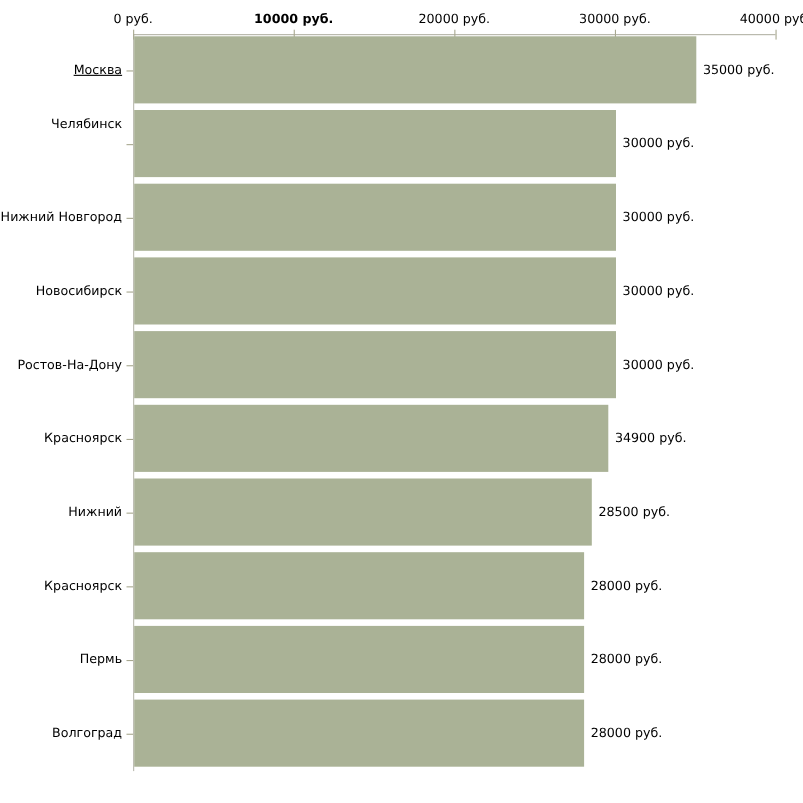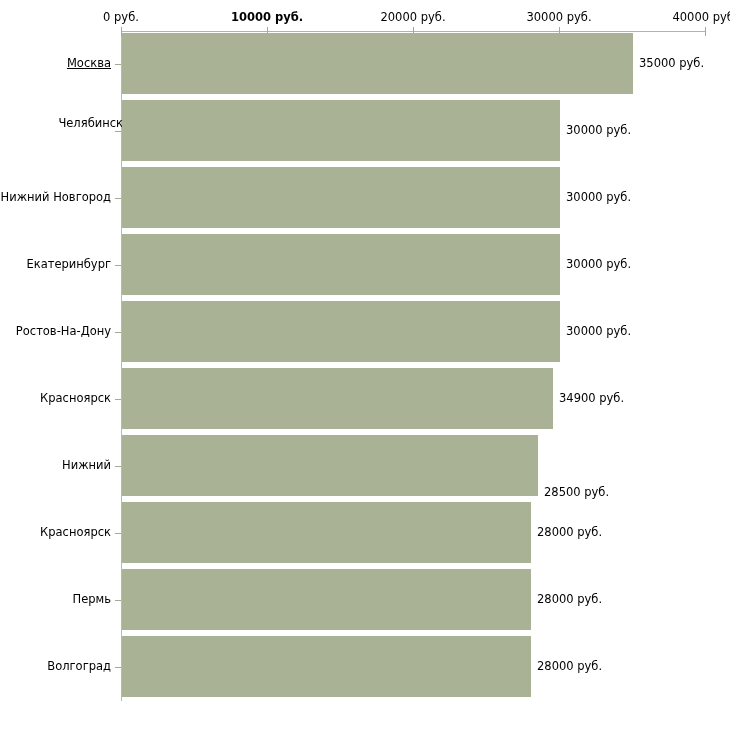--- a/index.html
+++ b/index.html
@@ -105,25 +105,25 @@
       <div class="x-tick-label" style="left: 413px;">20000 руб.</div>
       <div class="x-tick" style="left: 559px;"></div>
       <div class="x-tick-label" style="left: 559px;">30000 руб.</div>
       <div class="x-tick" style="left: 705px;"></div>
       <div class="x-tick-label" style="left: 705px;">40000 руб.</div>
     </div>
   <div id="y-ticks-layer">
       <div class="y-tick" style="top: 64px;"></div>
       <div class="y-tick-label" style="left: 0px; width: 111px; right: auto; top: 56.5px; text-decoration: underline;">Москва</div>
       <div class="y-tick" style="top: 131px;"></div>
-      <div class="y-tick-label" style="left: 0px; width: 111px; right: auto; top: 117px; margin-left: 12px;">Челябинск</div>
+      <div class="y-tick-label" style="left: 0px; width: 111px; right: auto; top: 106px;">Челябинск</div>
       <div class="y-tick" style="top: 198px;"></div>
       <div class="y-tick-label" style="left: 0px; width: 111px; right: auto; top: 190.5px;">Нижний Новгород</div>
       <div class="y-tick" style="top: 265px;"></div>
-      <div class="y-tick-label" style="left: 0px; width: 111px; right: auto; top: 257.5px;">Екатеринбург</div>
+      <div class="y-tick-label" style="left: 0px; width: 111px; right: auto; top: 257.5px;">Новосибирск</div>
       <div class="y-tick" style="top: 332px;"></div>
       <div class="y-tick-label" style="left: 0px; width: 111px; right: auto; top: 324.5px;">Ростов-На-Дону</div>
       <div class="y-tick" style="top: 399px;"></div>
       <div class="y-tick-label" style="left: 0px; width: 111px; right: auto; top: 391.5px;">Красноярск</div>
       <div class="y-tick" style="top: 466px;"></div>
       <div class="y-tick-label" style="left: 0px; width: 111px; right: auto; top: 458.5px;">Нижний</div>
       <div class="y-tick" style="top: 533px;"></div>
       <div class="y-tick-label" style="left: 0px; width: 111px; right: auto; top: 525.5px;">Красноярск</div>
       <div class="y-tick" style="top: 600px;"></div>
       <div class="y-tick-label" style="left: 0px; width: 111px; right: auto; top: 592.5px;">Пермь</div>
@@ -137,21 +137,21 @@
       <div class="bar-value-label" style="left: 566px; top: 123.5px;">30000 руб.</div>
       <div class="bar" title="Нижний Новгород 30000 руб." style="top: 167px; width: 438px; height: 61px; background: rgb(170, 178, 150);"></div>
       <div class="bar-value-label" style="left: 566px; top: 190.5px;">30000 руб.</div>
       <div class="bar" title="Екатеринбург 30000 руб." style="top: 234px; width: 438px; height: 61px; background: rgb(170, 178, 150);"></div>
       <div class="bar-value-label" style="left: 566px; top: 257.5px;">30000 руб.</div>
       <div class="bar" title="Ростов-На-Дону 30000 руб." style="top: 301px; width: 438px; height: 61px; background: rgb(170, 178, 150);"></div>
       <div class="bar-value-label" style="left: 566px; top: 324.5px;">30000 руб.</div>
       <div class="bar" title="Новосибирск 29500 руб." style="top: 368px; width: 431px; height: 61px; background: rgb(170, 178, 150);"></div>
       <div class="bar-value-label" style="left: 559px; top: 391.5px;">34900 руб.</div>
       <div class="bar" title="Самара 28500 руб." style="top: 435px; width: 416px; height: 61px; background: rgb(170, 178, 150);"></div>
-      <div class="bar-value-label" style="left: 544px; top: 458.5px; margin-top: 27px;">28500 руб.</div>
+      <div class="bar-value-label" style="left: 544px; top: 458.5px;">28500 руб.</div>
       <div class="bar" title="Красноярск 28000 руб." style="top: 502px; width: 409px; height: 61px; background: rgb(170, 178, 150);"></div>
       <div class="bar-value-label" style="left: 537px; top: 525.5px;">28000 руб.</div>
       <div class="bar" title="Пермь 28000 руб." style="top: 569px; width: 409px; height: 61px; background: rgb(170, 178, 150);"></div>
       <div class="bar-value-label" style="left: 537px; top: 592.5px;">28000 руб.</div>
       <div class="bar" title="Волгоград 28000 руб." style="top: 636px; width: 409px; height: 61px; background: rgb(170, 178, 150);"></div>
       <div class="bar-value-label" style="left: 537px; top: 659.5px;">28000 руб.</div>
     </div>
 
 </div>
 

